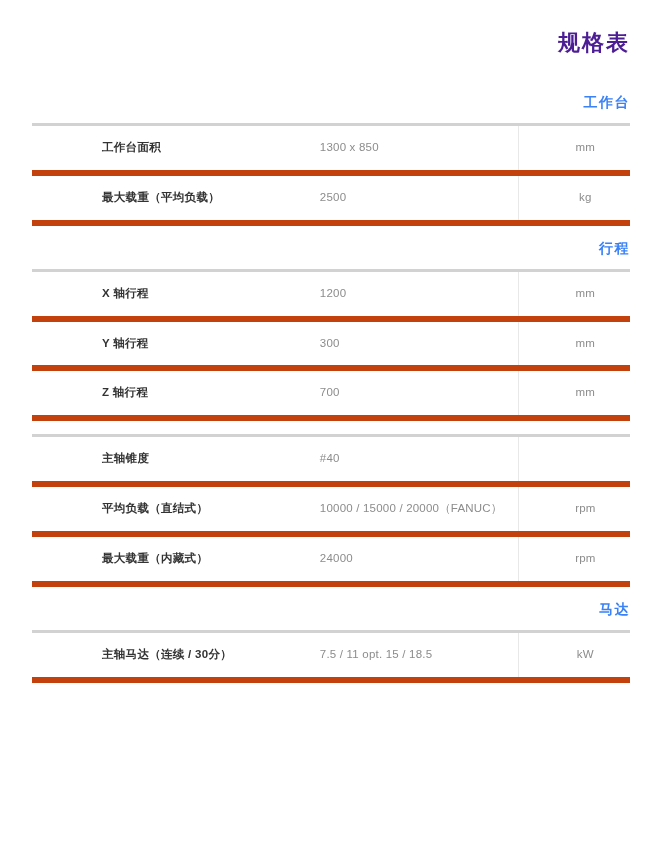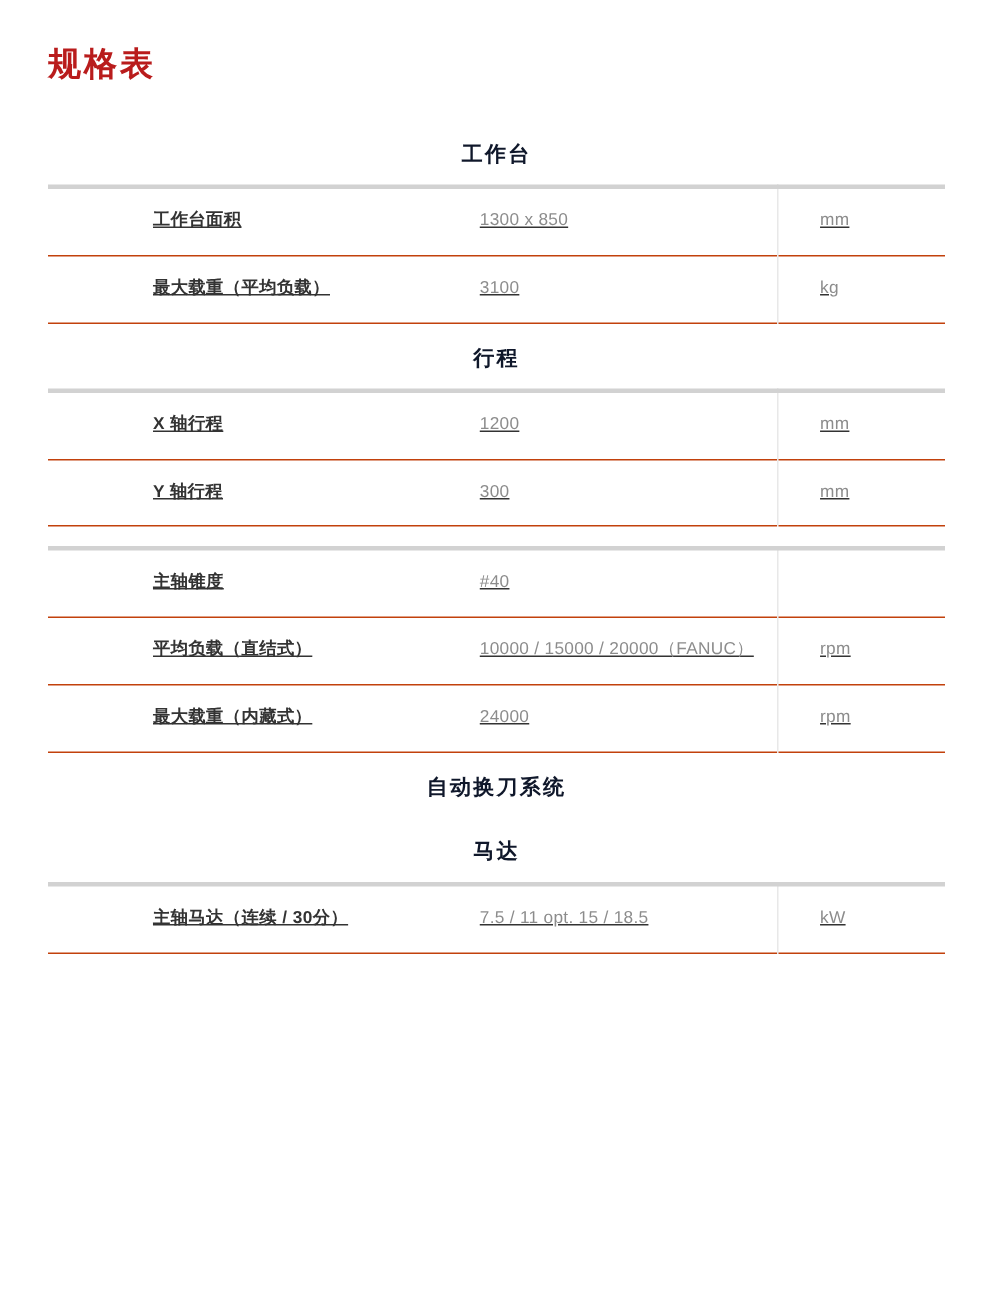--- a/index.html
+++ b/index.html
@@ -14,51 +14,50 @@
     overflow: hidden;
     font-family: "Liberation Sans", sans-serif;
     color: #333333;
     -webkit-font-smoothing: antialiased;
   }
   .page {
     width: 662px;
     padding: 0 32px;
   }
   .page-title {
-    text-align: left;
+    text-align: right;
     font-size: 22px;
     font-weight: bold;
-    color: #b91c1c;
+    color: #4c1d95;
     letter-spacing: 2px;
     margin: 28px 0 0 0;
     padding: 0;
     line-height: 1.4;
   }
   .section {
     margin-top: 13px;
   }
   .section:first-of-type { margin-top: 34px; }
   .section-title {
-    text-align: center;
+    text-align: right;
     font-size: 14px;
     font-weight: bold;
-    color: #0f172a;
+    color: #3b82f6;
     letter-spacing: 1.5px;
     padding-bottom: 12px;
     line-height: 1.3;
   }
   .spec-table {
     width: 100%;
     border-collapse: collapse;
     table-layout: fixed;
     border-top: 3px solid #d2d2d2;
   }
   .spec-table tr {
-    border-bottom: 1px solid #c2410c;
-    text-decoration: underline;
+    border-bottom: 6px solid #c2410c;
   }
   .spec-table td {
     padding: 13px 6px;
     font-size: 11.5px;
     vertical-align: middle;
     line-height: 1.55;
   }
   td.col-label {
     width: 245px;
     padding-left: 70px;
@@ -71,57 +70,63 @@
     padding-left: 14px;
     color: #8c8c8c;
     border-right: 1px solid #e8e8e8;
     letter-spacing: 0.2px;
   }
   td.col-unit {
     width: 100px;
     padding-left: 28px;
     color: #8c8c8c;
     letter-spacing: 0.2px;
+    text-align: center;
   }
 </style>
 </head>
 <body>
 
 <div class="page">
   <h1 class="page-title">规格表</h1>
   <div id="sections-container">
       <div class="section">
         <div class="section-title">工作台</div>
         <table class="spec-table">
           <tbody>
             <tr>
               <td class="col-label">工作台面积</td>
               <td class="col-value">1300 x 850</td>
               <td class="col-unit">mm</td>
             </tr>
             <tr>
               <td class="col-label">最大载重（平均负载）</td>
-              <td class="col-value">3100</td>
+              <td class="col-value">2500</td>
               <td class="col-unit">kg</td>
             </tr>
           </tbody>
         </table>
       </div>
       <div class="section">
         <div class="section-title">行程</div>
         <table class="spec-table">
           <tbody>
             <tr>
               <td class="col-label">X 轴行程</td>
               <td class="col-value">1200</td>
               <td class="col-unit">mm</td>
             </tr>
             <tr>
               <td class="col-label">Y 轴行程</td>
               <td class="col-value">300</td>
+              <td class="col-unit">mm</td>
+            </tr>
+            <tr>
+              <td class="col-label">Z 轴行程</td>
+              <td class="col-value">700</td>
               <td class="col-unit">mm</td>
             </tr>
           </tbody>
         </table>
       </div>
       <div class="section">
         <table class="spec-table">
           <tbody>
             <tr>
               <td class="col-label">主轴锥度</td>
@@ -135,21 +140,20 @@
             </tr>
             <tr>
               <td class="col-label">最大载重（内藏式）</td>
               <td class="col-value">24000</td>
               <td class="col-unit">rpm</td>
             </tr>
           </tbody>
         </table>
       </div>
       <div class="section">
-        <div class="section-title">自动换刀系统</div>
       </div>
       <div class="section">
         <div class="section-title">马达</div>
         <table class="spec-table">
           <tbody>
             <tr>
               <td class="col-label">主轴马达（连续 / 30分）</td>
               <td class="col-value">7.5 / 11 opt. 15 / 18.5</td>
               <td class="col-unit">kW</td>
             </tr>

